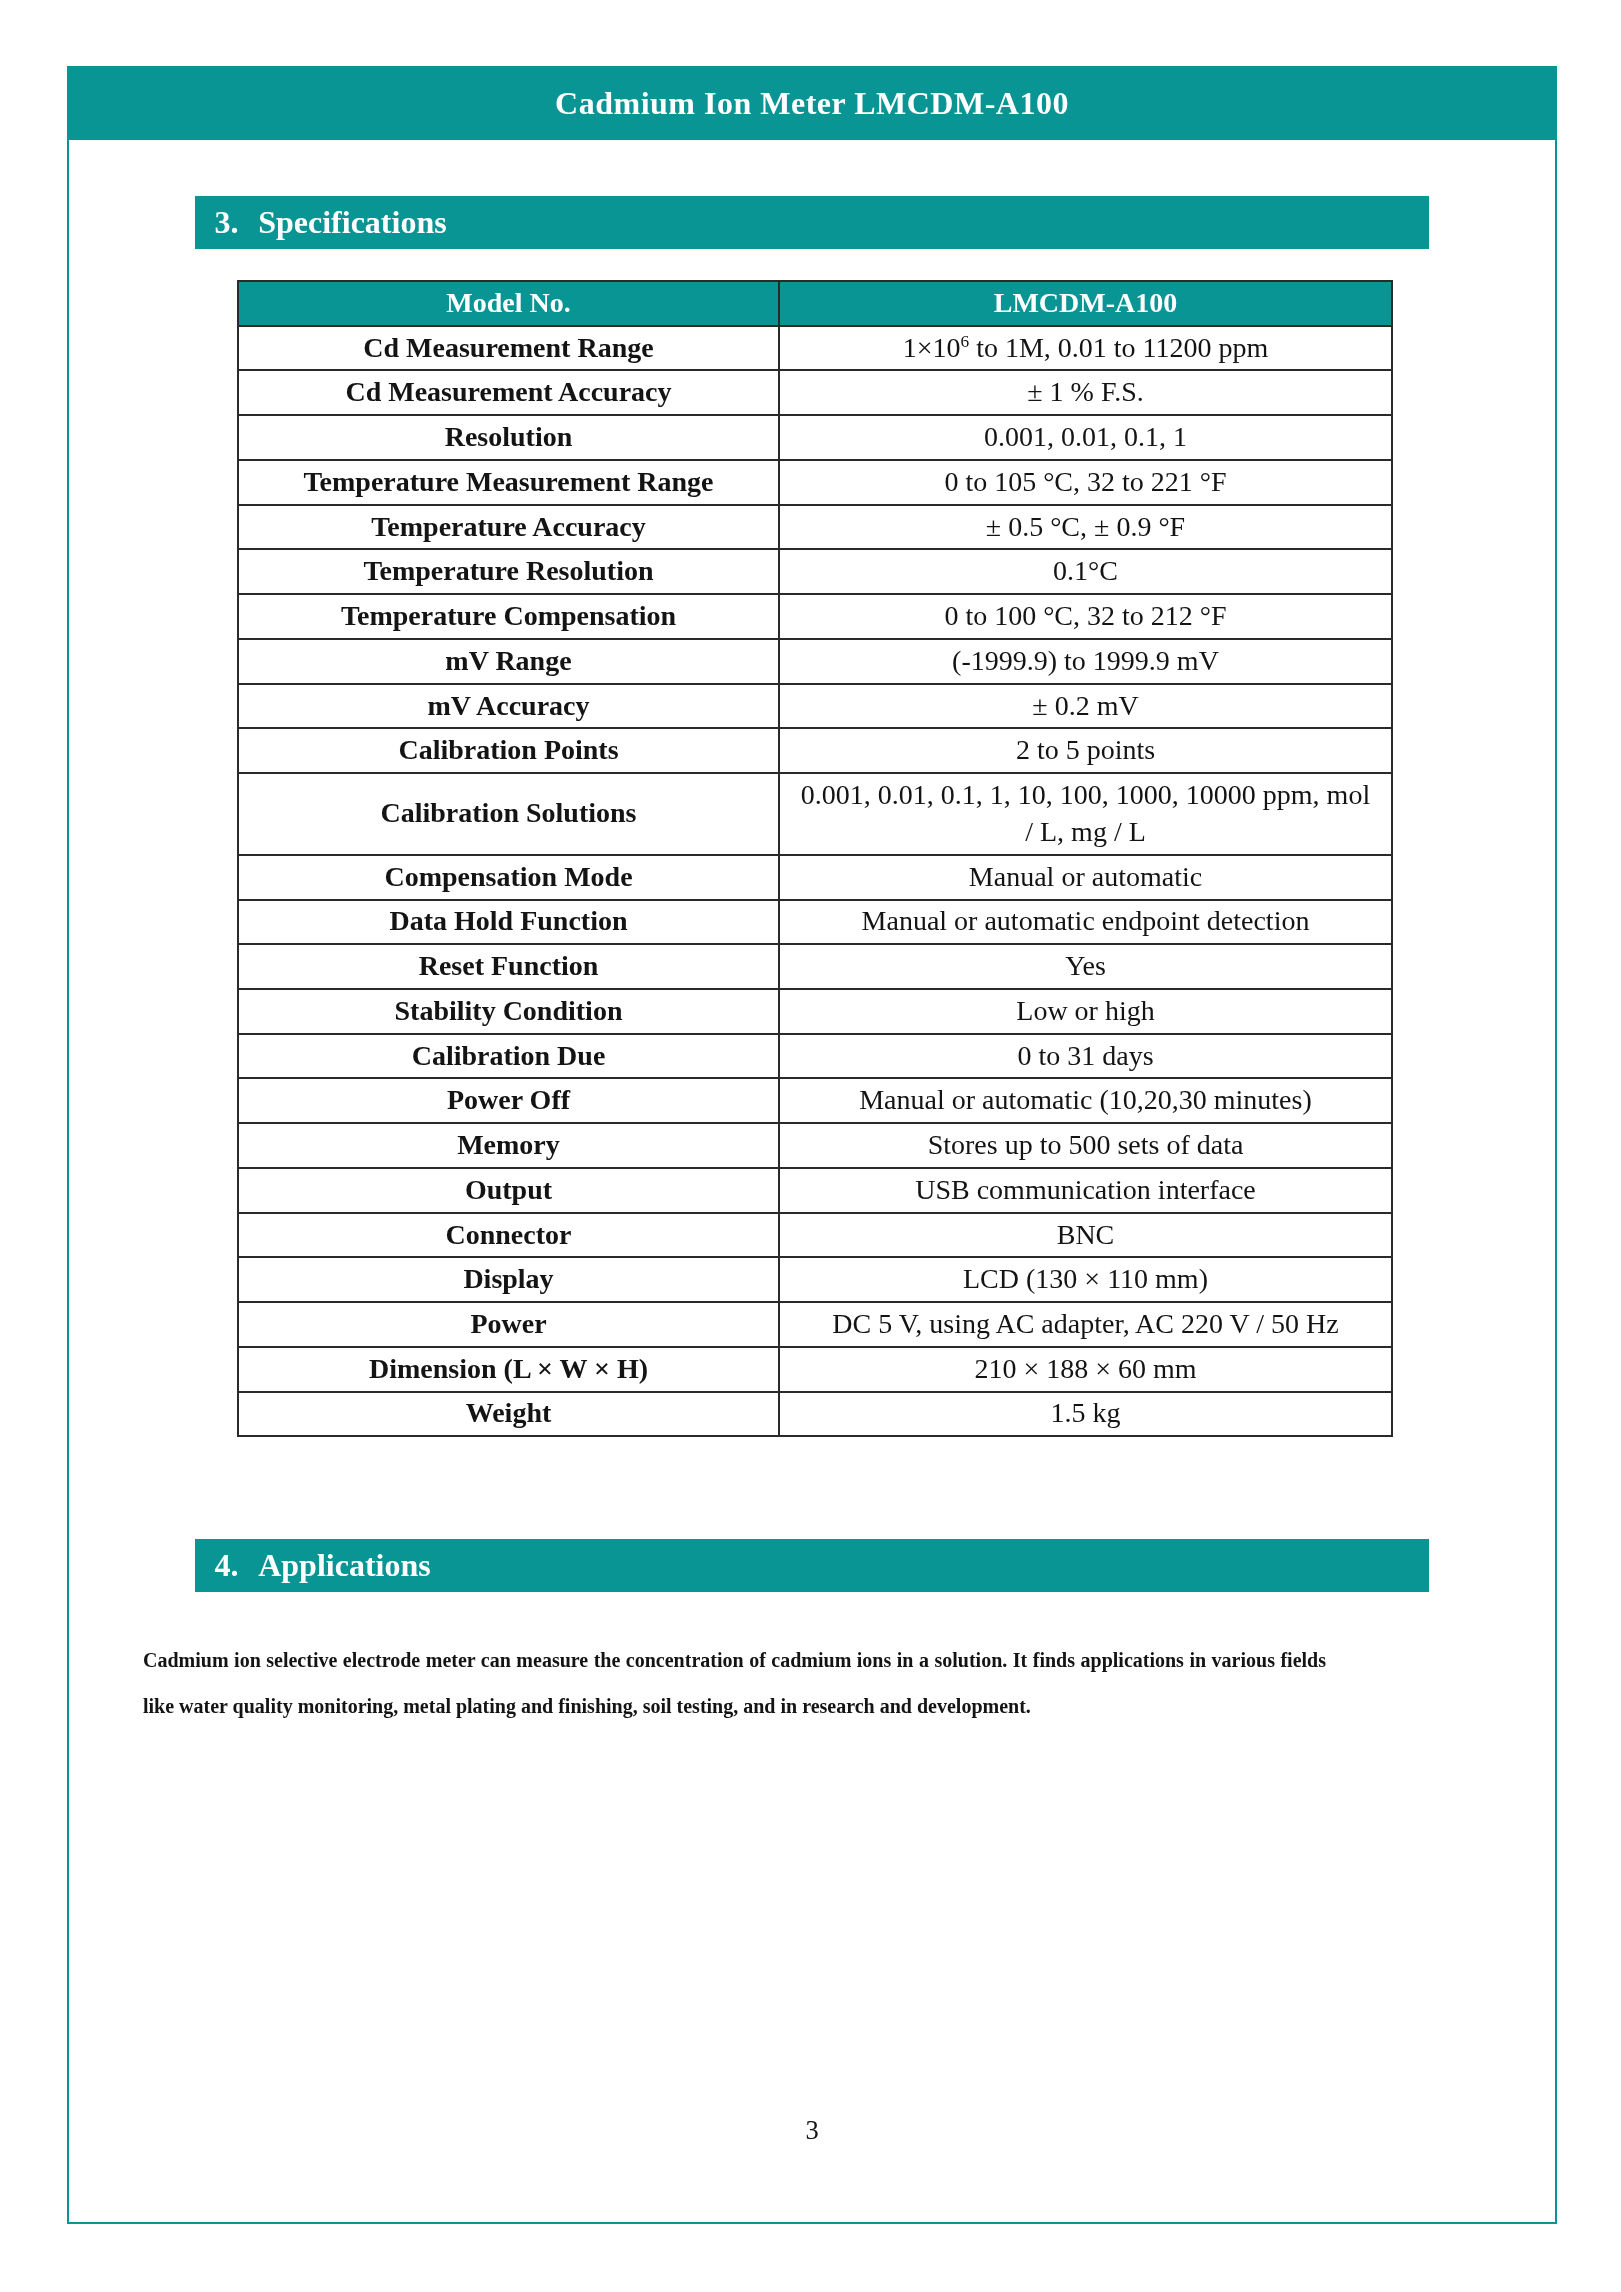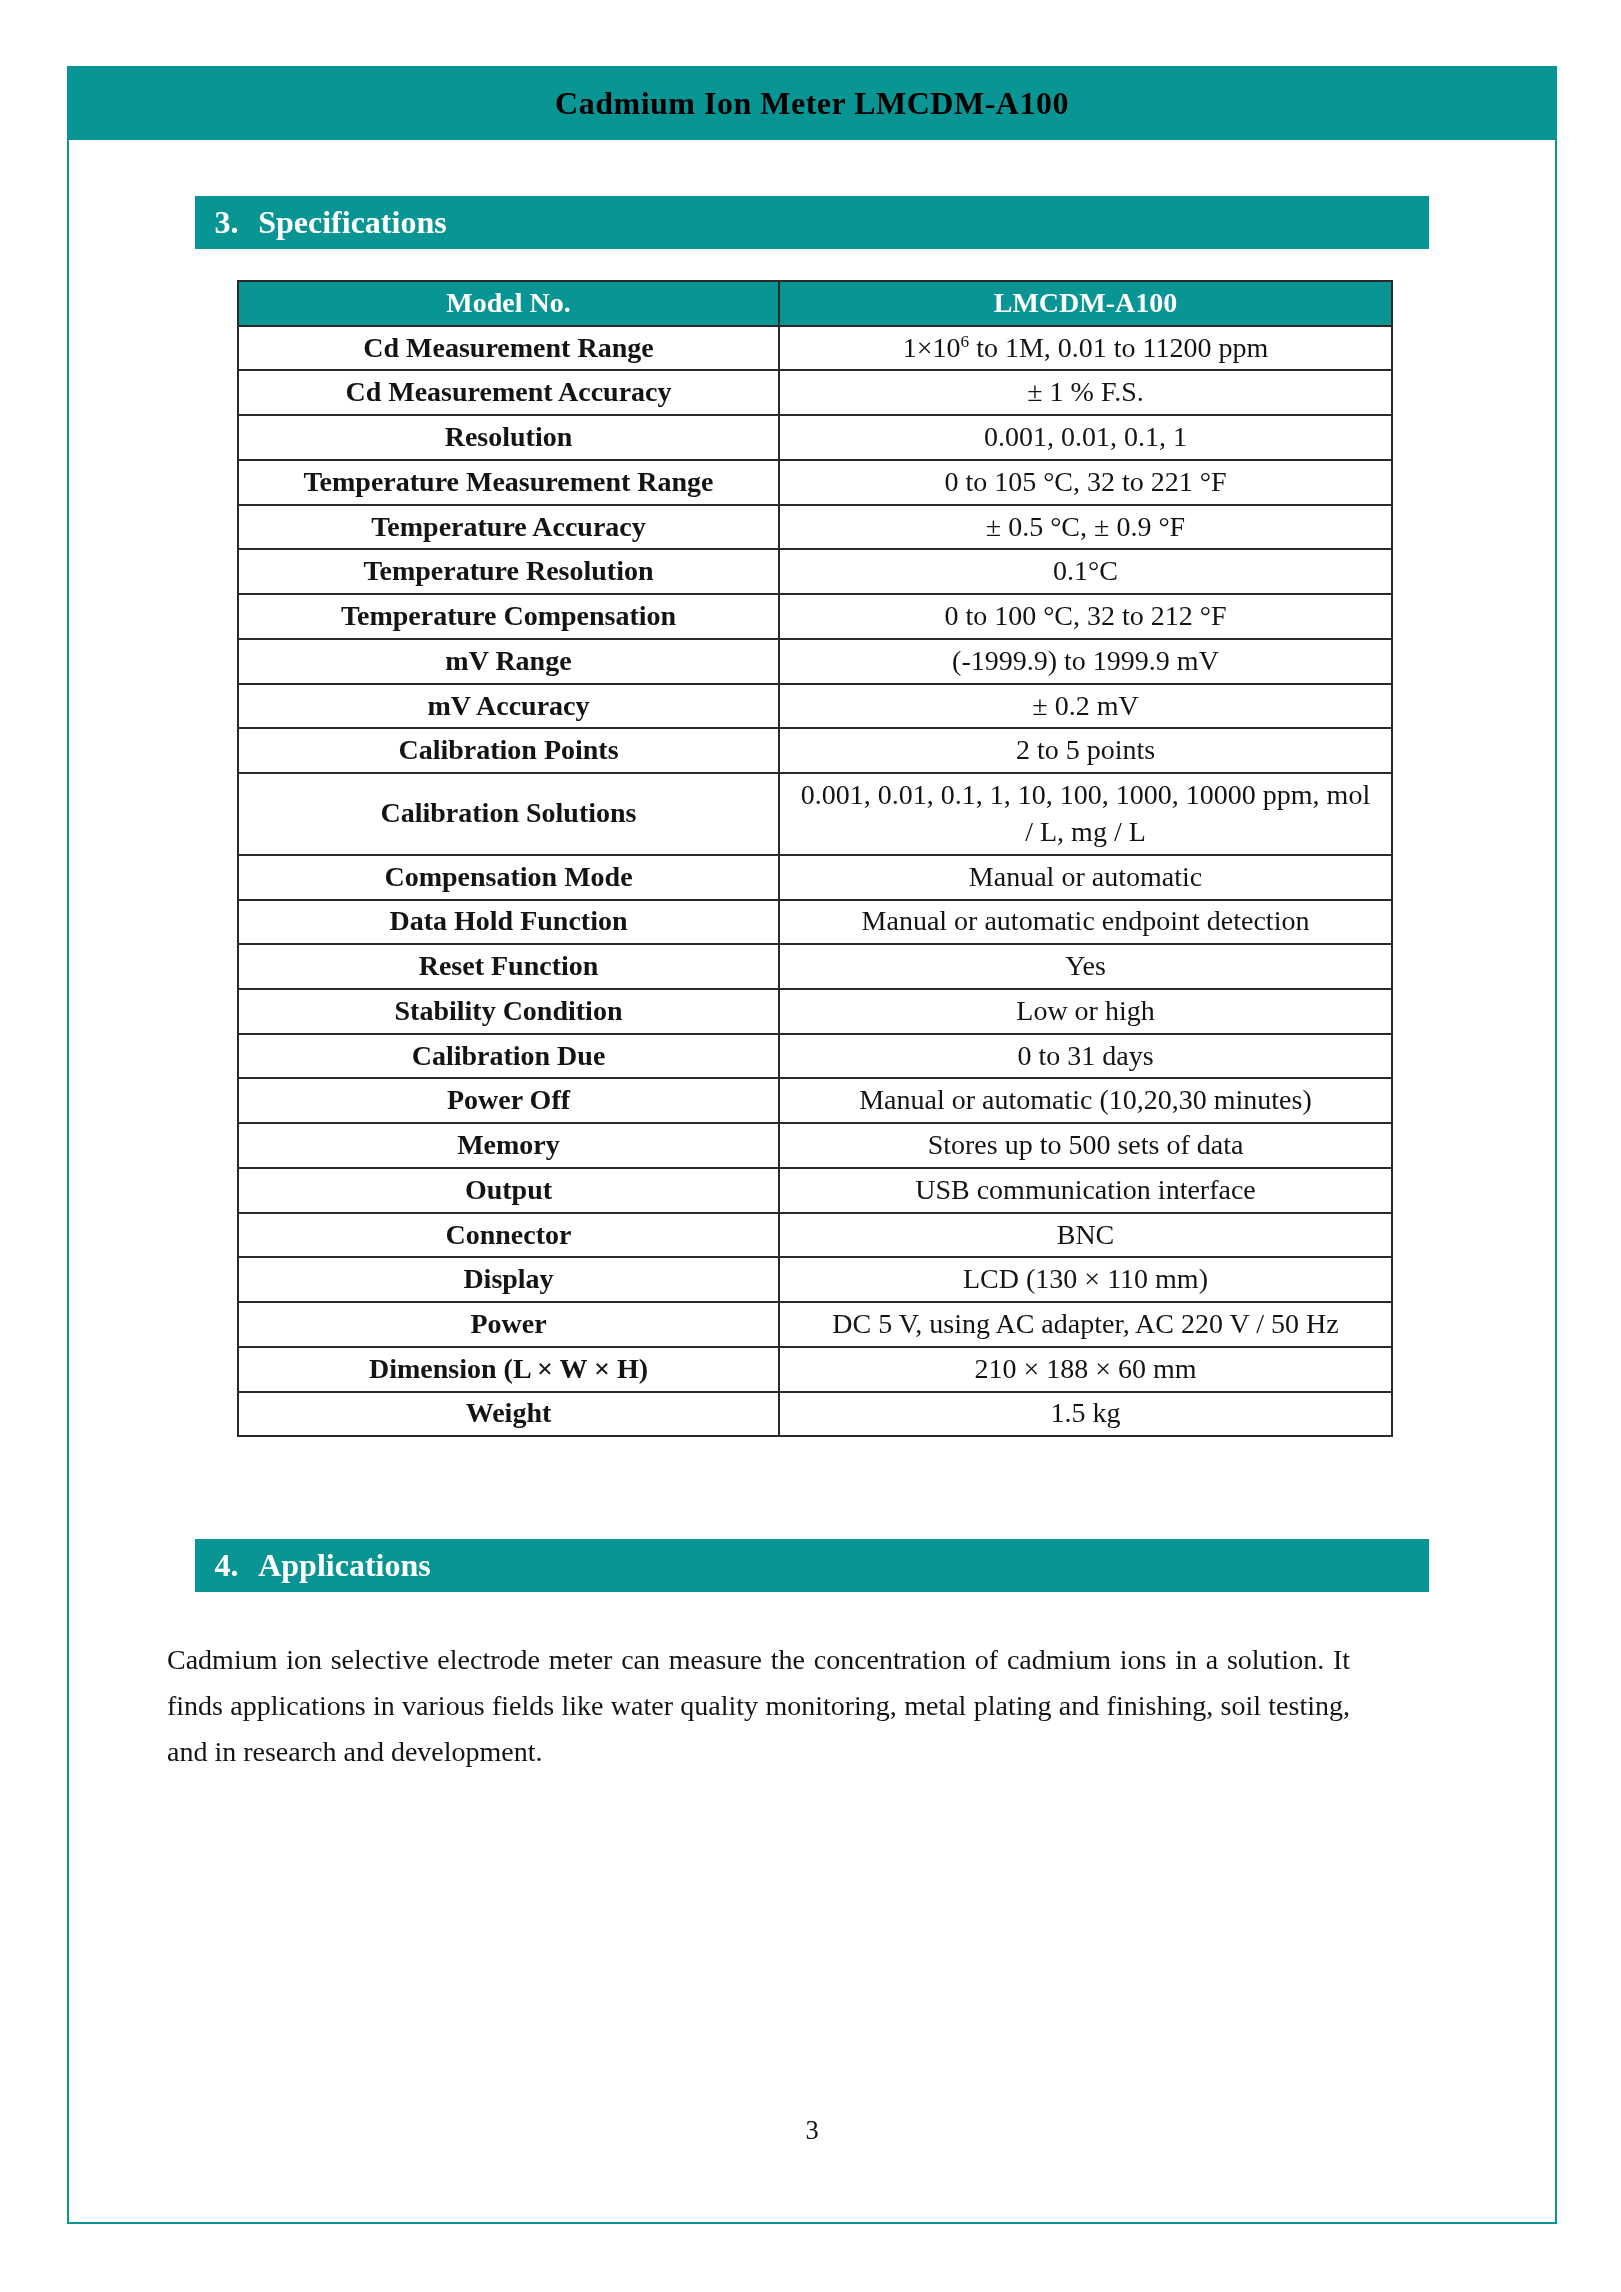--- a/index.html
+++ b/index.html
@@ -23,21 +23,21 @@
     border-right: 2px solid var(--teal);
     border-bottom: 2.9px solid var(--teal);
     background: #ffffff;
   }
   .title-band {
     width: 100%; height: 74px;
     background: var(--teal);
     display: flex; align-items: center; justify-content: center;
   }
   .title-band h1 {
-    color: #000000;
+    color: #ffffff;
     font-size: 32px;
     font-weight: bold;
     letter-spacing: 0.5px;
   }
   .section-heading {
     margin-left: 126px;
     margin-top: 56px;
     width: 1234px; height: 53px;
     background: var(--teal);
     color: #ffffff;
@@ -68,26 +68,27 @@
   table.spec-table thead th {
     background: var(--teal);
     color: #ffffff;
     font-weight: bold;
     height: 44px;
   }
   td.label-cell { font-weight: bold; margin-left: 35px; }
   td.value-cell sup { font-size: 62%; line-height: 0; }
   .applications-heading { margin-top: 102px; }
   .applications-paragraph {
-    margin-left: 98px;
+    margin-left: 74px;
     margin-top: 45px;
     width: 1183px;
-    font-size: 28px;
+    font-size: 20px;
     line-height: 46px;
     text-align: justify;
+    font-weight: bold;
   }
   .page-number {
     position: absolute;
     left: 0; right: 0;
     bottom: 76px;
     text-align: center;
     font-size: 26.5px;
   }
 </style>
 </head>

